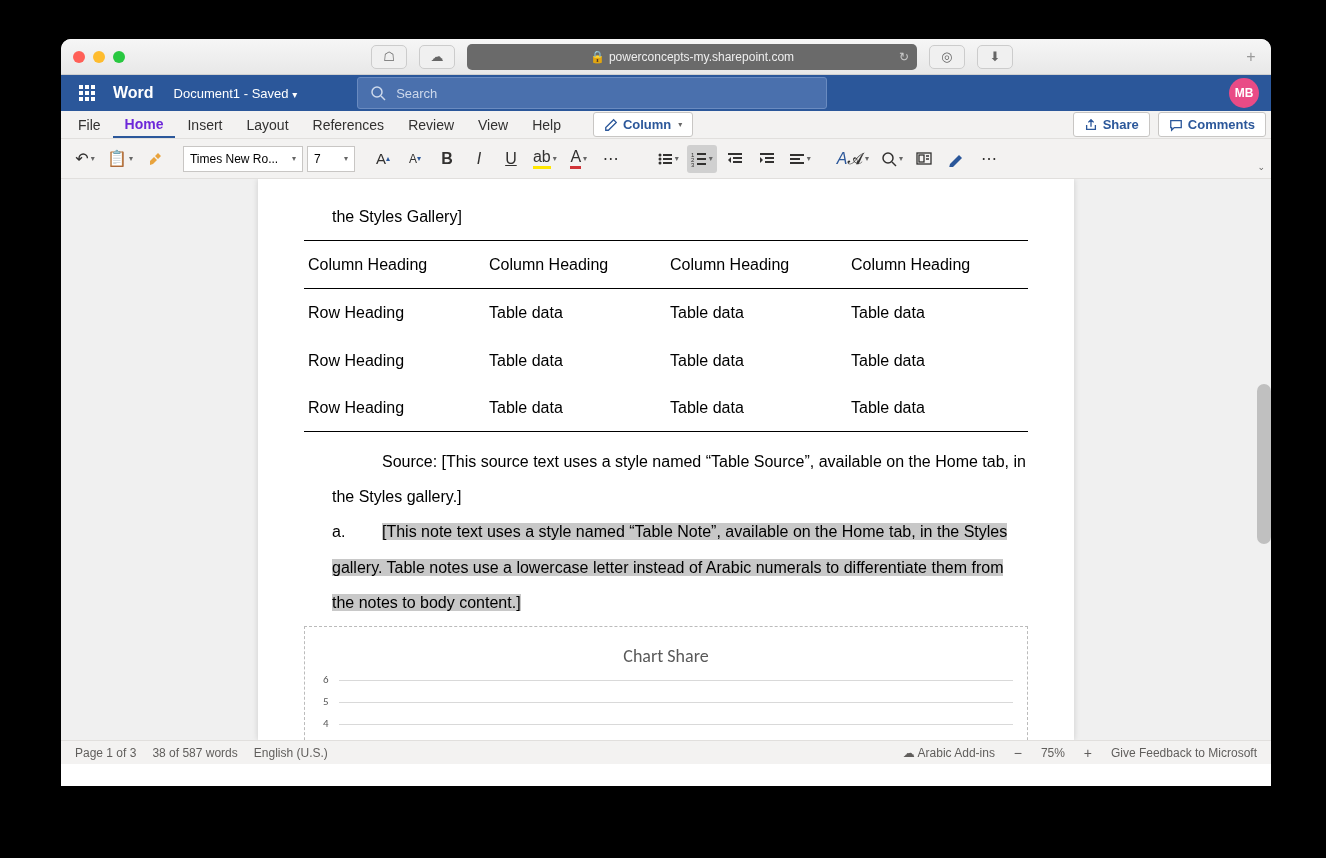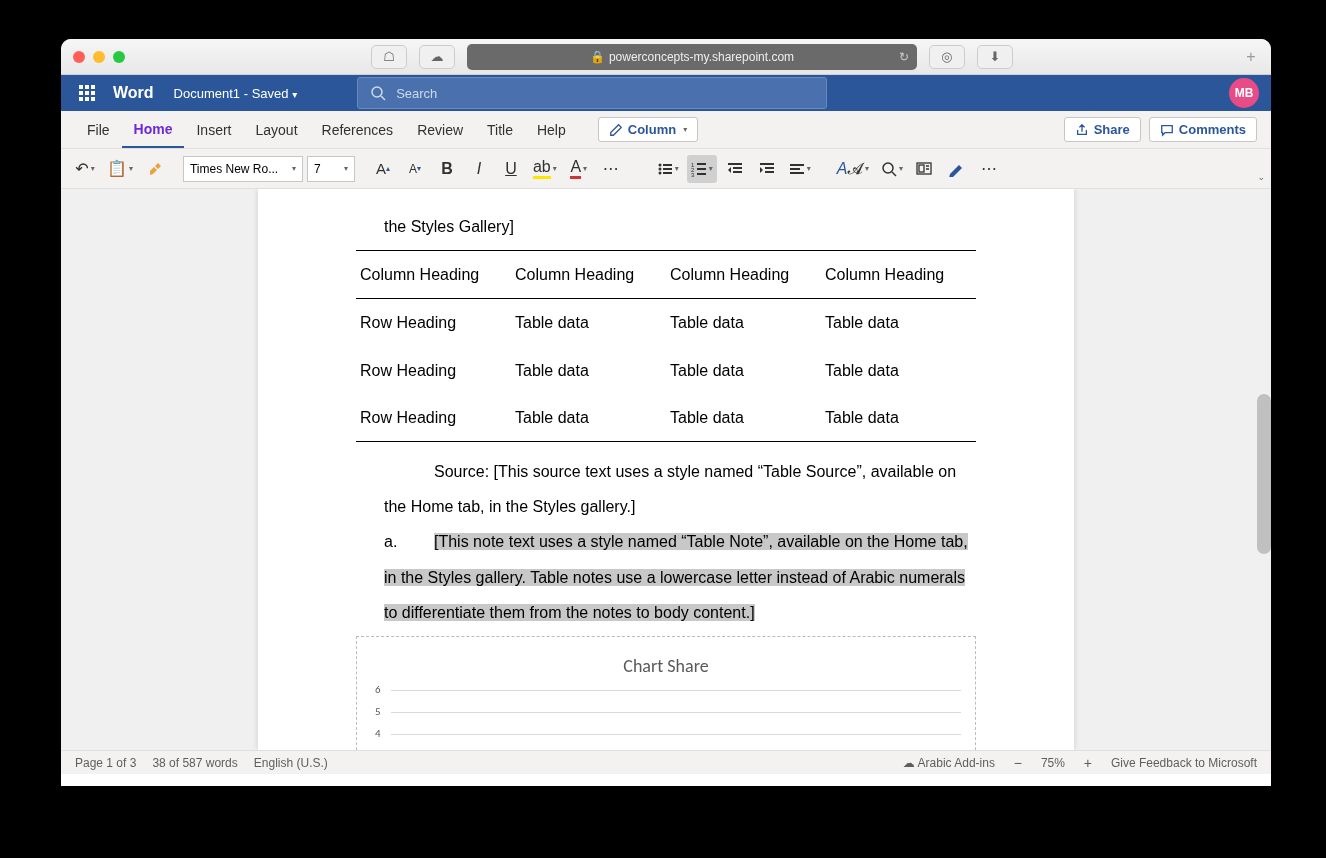--- a/index.html
+++ b/index.html
@@ -18,37 +18,37 @@
 
 .appbar { height: 36px; background: #2b579a; display: flex; align-items: center; padding: 0 12px; color: #fff; }
 .waffle { width: 28px; height: 28px; display: grid; grid-template-columns: repeat(3,4px); grid-template-rows: repeat(3,4px); gap: 2px; align-content: center; justify-content: center; margin-right: 12px; }
 .waffle span { background: #fff; width: 4px; height: 4px; }
 .appname { font-weight: 600; font-size: 16px; margin-right: 20px; }
 .docname { font-size: 13px; }
 .searchbox { margin-left: 60px; width: 470px; height: 32px; background: #4a70ad; border: 1px solid #6a8bc0; border-radius: 3px; display: flex; align-items: center; padding: 0 12px; color: #cdd9ec; font-size: 13px; }
 .searchbox svg { margin-right: 10px; }
 .avatar { width: 30px; height: 30px; border-radius: 50%; background: #e94b86; color: #fff; display: flex; align-items: center; justify-content: center; font-size: 12px; font-weight: 600; margin-left: auto; }
 
-.ribbon-tabs { height: 38px; background: #f3f2f1; border-bottom: 1px solid #e1dfdd; display: flex; align-items: center; padding: 0 14px; font-size: 14px; color: #323130; }
+.ribbon-tabs { height: 28px; background: #f3f2f1; border-bottom: 1px solid #e1dfdd; display: flex; align-items: center; padding: 0 5px; font-size: 14px; color: #323130; }
 .ribbon-tabs .tab { padding: 0 12px; height: 100%; display: flex; align-items: center; cursor: pointer; }
 .ribbon-tabs .tab.active { font-weight: 600; border-bottom: 2px solid #2b579a; color: #6d28d9; }
 .ribbon-right { margin-left: auto; display: flex; gap: 8px; align-items: center; }
 .mode-btn { border: 1px solid #c8c6c4; border-radius: 3px; padding: 4px 10px; font-size: 13px; color: #2b579a; display: flex; align-items: center; gap: 5px; background: #fff; }
 .mode-btn svg { width: 14px; height: 14px; }
 
 .toolbar { height: 40px; background: #f3f2f1; border-bottom: 1px solid #e1dfdd; display: flex; align-items: center; padding: 0 10px; gap: 4px; position: relative; }
 .tbitem { height: 28px; min-width: 28px; display: flex; align-items: center; justify-content: center; padding: 0 4px; color: #323130; border-radius: 3px; cursor: pointer; }
 .tbitem.active { background: #d0d0d0; }
 .fontbox { width: 120px; height: 26px; border: 1px solid #c8c6c4; background: #fff; font-size: 12px; padding: 0 6px; display: flex; align-items: center; justify-content: space-between; overflow: hidden; }
 .sizebox { width: 48px; height: 26px; border: 1px solid #c8c6c4; background: #fff; font-size: 12px; padding: 0 6px; display: flex; align-items: center; justify-content: space-between; }
 .chev { font-size: 9px; color: #666; position: absolute; right: 6px; bottom: 6px; }
 .caret { font-size: 8px; color: #666; margin-left: 2px; }
 
 .canvas { position: relative; height: 561px; background: #f0f0f0; overflow: hidden; display: flex; justify-content: center; }
-.page { width: 816px; background: #fff; margin-top: 0; box-shadow: 0 0 6px rgba(0,0,0,0.15); padding: 0 98px; font-family: "Times New Roman", serif; font-size: 16px; color: #000; line-height: 2.2; }
+.page { width: 816px; background: #fff; margin-top: 0; box-shadow: 0 0 6px rgba(0,0,0,0.15); padding: 0 46px; font-family: "Times New Roman", serif; font-size: 16px; color: #000; line-height: 2.2; }
 .page .caption { padding-left: 28px; padding-top: 20px; }
 table.doc { width: 100%; border-collapse: collapse; margin-top: 6px; }
 table.doc th, table.doc td { text-align: left; font-weight: normal; padding: 6px 4px; font-size: 16px; }
 table.doc tr.hdr { border-top: 1.5px solid #000; border-bottom: 1px solid #000; }
 table.doc tr.last { border-bottom: 1.5px solid #000; }
 .src { margin-top: 12px; padding-left: 28px; text-indent: 50px; }
 .note { padding-left: 28px; }
 .note .lbl { display: inline-block; width: 50px; }
 .hl { background: #c8c8c8; }
 .chartbox { margin-top: 6px; border: 1px dashed #bbb; padding: 10px 14px 0; }
@@ -114,21 +114,21 @@
     <div class="avatar">MB</div>
   </div>
 
   <div class="ribbon-tabs">
     <div class="tab">File</div>
     <div class="tab active">Home</div>
     <div class="tab">Insert</div>
     <div class="tab">Layout</div>
     <div class="tab">References</div>
     <div class="tab">Review</div>
-    <div class="tab">Title</div>
+    <div class="tab">View</div>
     <div class="tab">Help</div>
     <div class="mode-btn" style="margin-left:20px">
       <svg viewBox="0 0 16 16" fill="none" stroke="#2b579a" stroke-width="1.5">
           <path d="M11 2l3 3-9 9H2v-3z"></path>
         </svg>
       <b>Column</b>
         <span class="caret">▾</span>
     </div>
     <div class="ribbon-right">
       <div class="mode-btn">

